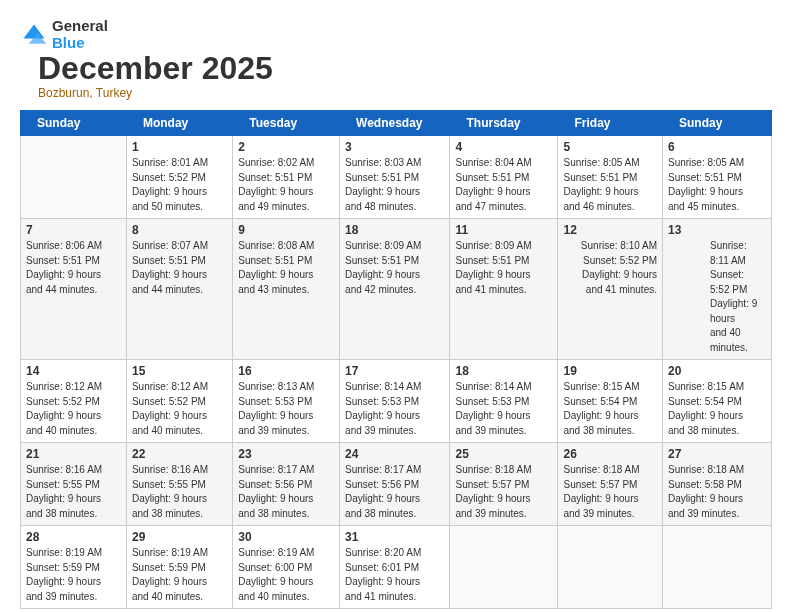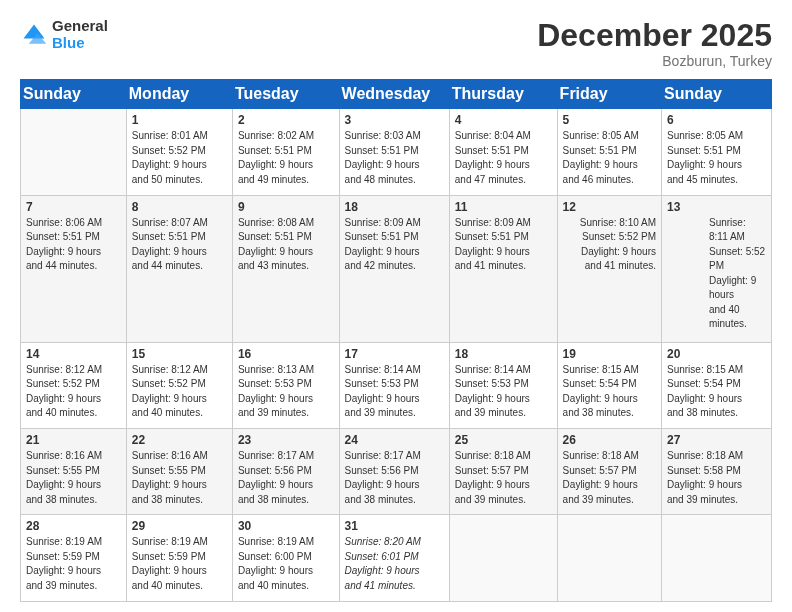--- a/index.html
+++ b/index.html
@@ -15,20 +15,21 @@
       height: 612px;
       padding: 18px 20px 10px 20px;
       display: flex;
       flex-direction: column;
     }
     .header {
       display: flex;
       justify-content: space-between;
       align-items: flex-start;
       margin-bottom: 10px;
+      flex-direction: column;
     }
     .logo {
       display: flex;
       align-items: center;
       gap: 4px;
     }
     .logo-text {
       display: flex;
       flex-direction: column;
       line-height: 1.1;
@@ -41,44 +42,44 @@
     .logo-blue {
       font-size: 15px;
       font-weight: bold;
       color: #2196F3;
     }
     .logo-icon {
       width: 28px;
       height: 28px;
     }
     .title-block {
-      text-align: right;
+      margin-left: 18px;
     }
     .month-title {
       font-size: 32px;
       font-weight: bold;
       color: #333;
       line-height: 1.1;
     }
     .subtitle {
-      font-size: 14px;
-      color: #737373;
+      font-size: 12px;
+      color: #a16207;
     }
     .calendar {
       flex: 1;
       border-collapse: collapse;
       width: 100%;
       font-size: 10.5px;
     }
     .calendar thead tr th {
       background-color: #1565C0;
       color: #fff;
-      padding: 5px 2px;
+      padding: 5px 16px;
       text-align: left;
-      font-size: 16px;
+      font-size: 12px;
       font-weight: bold;
       border: 1px solid #1565C0;
     }
     .calendar tbody tr td {
       border: 1px solid #ccc;
       vertical-align: top;
       padding: 4px 5px;
       width: 113px;
       min-height: 75px;
       background: #fff;
@@ -351,21 +352,21 @@
           </td>
           <td>
             <span class="day-number">30</span>
             <div class="day-info" style="white-space: pre-line;">Sunrise: 8:19 AM
 Sunset: 6:00 PM
 Daylight: 9 hours
 and 40 minutes.</div>
           </td>
           <td>
             <span class="day-number">31</span>
-            <div class="day-info" style="white-space: pre-line; font-style: italic;">Sunrise: 8:20 AM
+            <div class="day-info" style="white-space: pre-line;">Sunrise: 8:20 AM
 Sunset: 6:01 PM
 Daylight: 9 hours
 and 41 minutes.</div>
           </td>
           <td class="empty-cell"></td>
           <td class="empty-cell"></td>
           <td class="empty-cell"></td>
         </tr>
       </tbody>
   </table>

